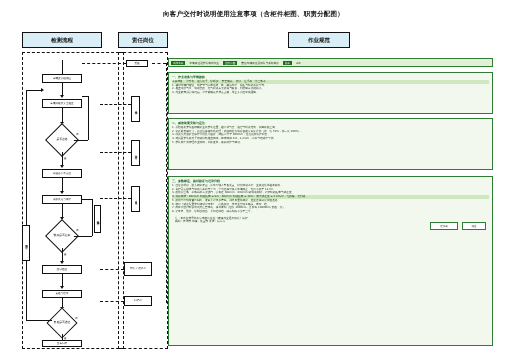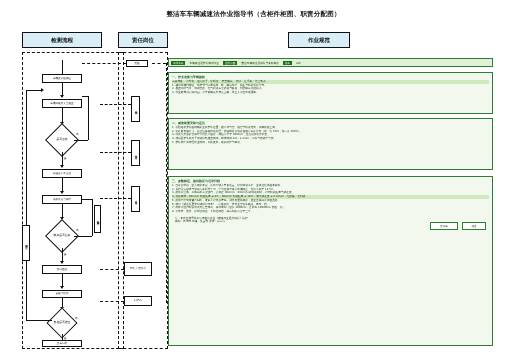--- a/index.html
+++ b/index.html
@@ -71,21 +71,21 @@
     font-size:2.6px;color:#17300f;display:flex;align-items:center;justify-content:center;
     box-sizing:border-box;text-align:center;
   }
   .sidecap{position:absolute;font-size:2.6px;color:#111;}
 </style>
 </head>
 <body>
 
 <div id="page">
 
-  <div class="title">整洁车车辆减速法作业指导书（含柜件柜图、职责分配图）</div>
+  <div class="title">向客户交付时说明使用注意事项（含柜件柜图、职责分配图）</div>
 
   <div class="colhead" style="left:22px;top:32px;width:78px;height:14px;">检测流程</div>
   <div class="colhead" style="left:118px;top:32px;width:48px;height:14px;">责任岗位</div>
   <div class="colhead" style="left:288px;top:32px;width:60px;height:14px;">作业规范</div>
 
   <div class="dashbox" style="left:22px;top:52px;width:100px;height:295px;"></div>
 
   <div class="ln v" style="left:62px;top:60px;height:14px;"></div>
 
   <div class="node tiny" style="left:42px;top:74px;width:40px;height:9px;">车辆进入检测区</div>

